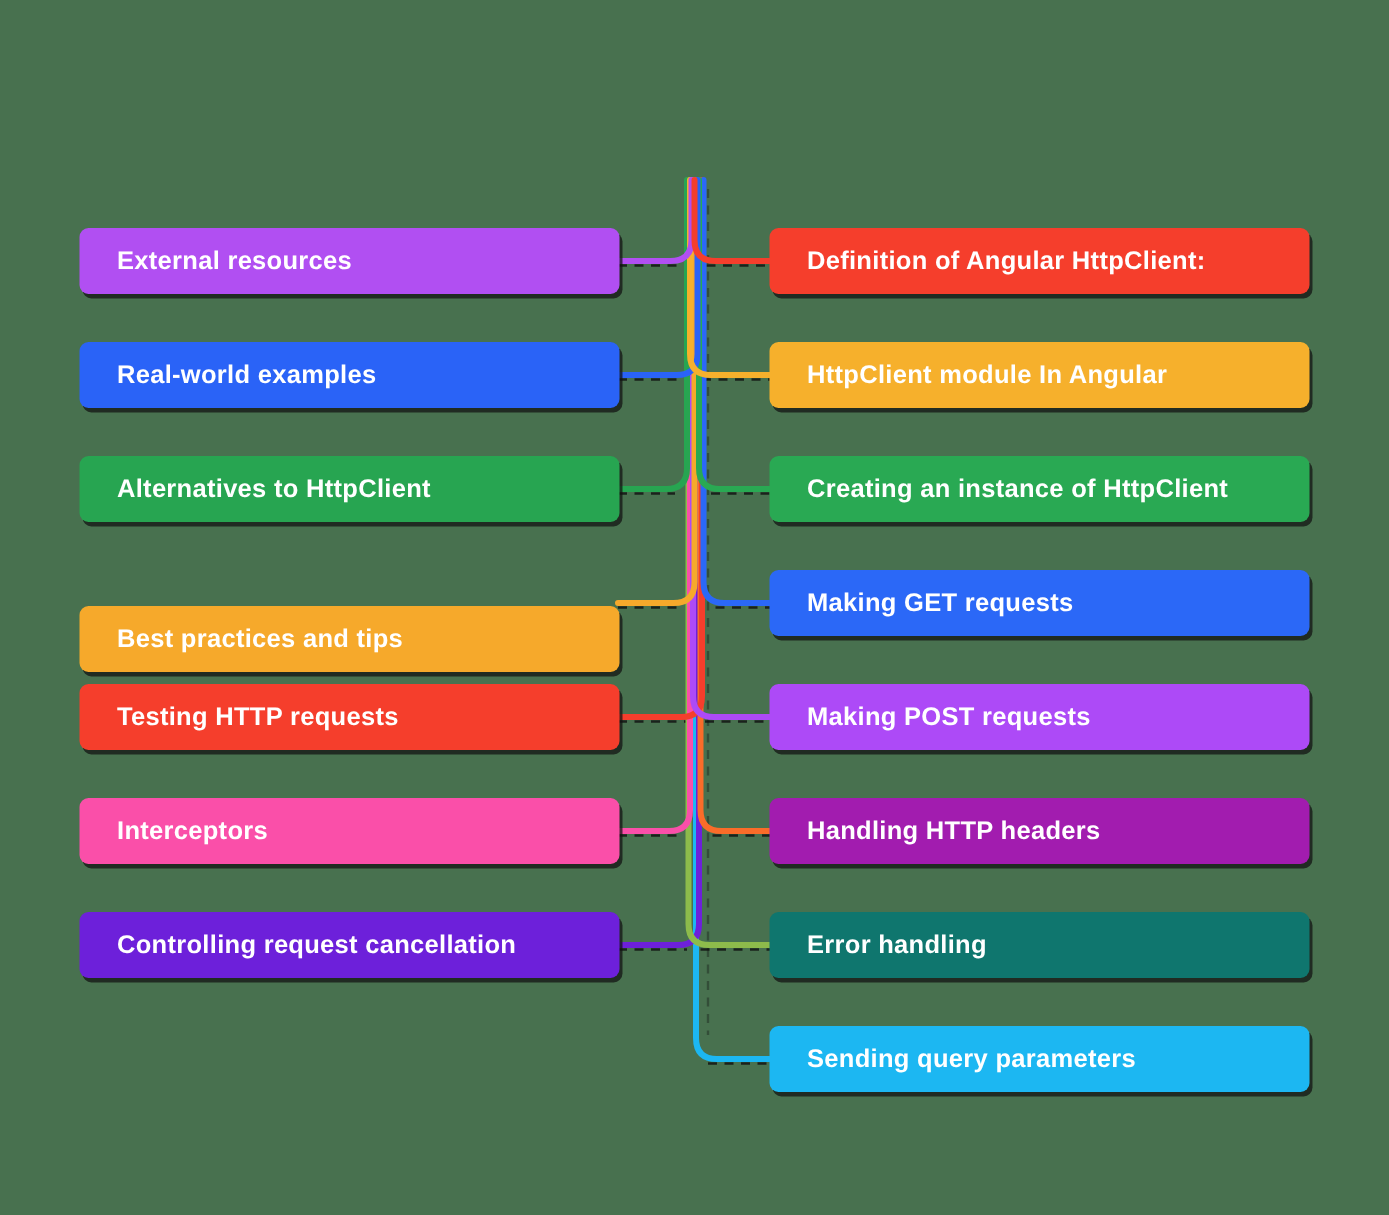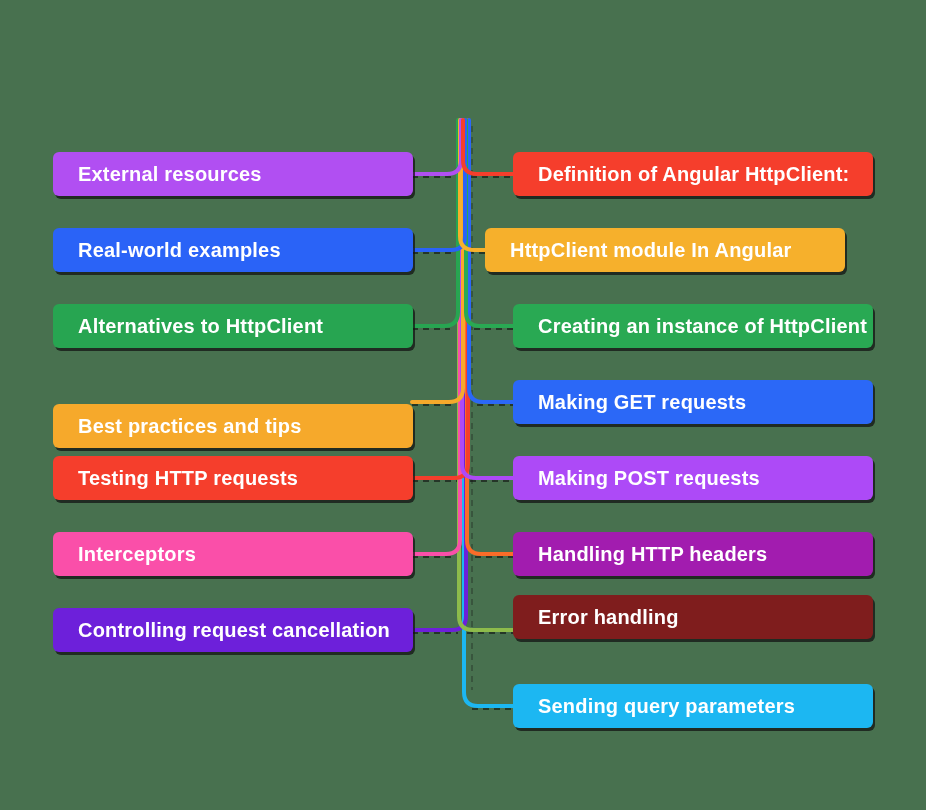--- a/index.html
+++ b/index.html
@@ -9,21 +9,21 @@
     font-family:"Liberation Sans", sans-serif;
     position:relative;overflow:hidden;
   }
   .canvas{position:absolute;inset:0;width:926px;height:810px;}
   svg.connectors{position:absolute;left:0;top:0;}
   .branch{
     position:absolute;width:360px;height:44px;box-sizing:border-box;
     border-radius:6px;
     display:flex;align-items:center;
     padding-left:25px;
-    color:#ffffff;font-weight:bold;font-size:20px;letter-spacing:.2px;
+    color:#ffffff;font-weight:bold;font-size:17px;letter-spacing:.2px;
     box-shadow:2px 3px 0 rgba(16,16,16,.72);
     white-space:nowrap;
   }
   .root-node{
     position:absolute;left:213px;top:55px;width:497px;height:63px;box-sizing:border-box;
     border:4px solid #101010;border-radius:34px;
     box-shadow:3px 4px 0 rgba(16,16,16,.9);
     display:flex;align-items:center;justify-content:center;
     color:#ffffff;font-weight:bold;font-size:23px;letter-spacing:.3px;
   }
@@ -83,35 +83,35 @@
       </div>
       <div class="branch" style="left: 53px; top: 532px; background: rgb(250, 79, 169);">
         <span>Interceptors</span>
       </div>
       <div class="branch" style="left: 53px; top: 608px; background: rgb(109, 32, 218);">
         <span>Controlling request cancellation</span>
       </div>
       <div class="branch" style="left: 513px; top: 152px; background: rgb(245, 62, 44);">
         <span>Definition of Angular HttpClient:</span>
       </div>
-      <div class="branch" style="left: 485px; top: 228px; background: rgb(246, 176, 44); align-items: center;">
+      <div class="branch" style="left: 513px; top: 228px; background: rgb(246, 176, 44); align-items: center;">
         <span>HttpClient module In Angular</span>
       </div>
       <div class="branch" style="left: 513px; top: 304px; background: rgb(41, 169, 83);">
         <span>Creating an instance of HttpClient</span>
       </div>
       <div class="branch" style="left: 513px; top: 380px; background: rgb(43, 104, 247);">
         <span>Making GET requests</span>
       </div>
       <div class="branch" style="left: 513px; top: 456px; background: rgb(173, 74, 247);">
         <span>Making POST requests</span>
       </div>
       <div class="branch" style="left: 513px; top: 532px; background: #a21caf;">
         <span>Handling HTTP headers</span>
       </div>
-      <div class="branch" style="left: 513px; top: 595px; background: #7f1d1d;">
+      <div class="branch" style="left: 513px; top: 608px; background: #0f766e;">
         <span>Error handling</span>
       </div>
       <div class="branch" style="left: 513px; top: 684px; background: rgb(28, 183, 242);">
         <span>Sending query parameters</span>
       </div>
     </div>
 </div>
 
 </body></html>

